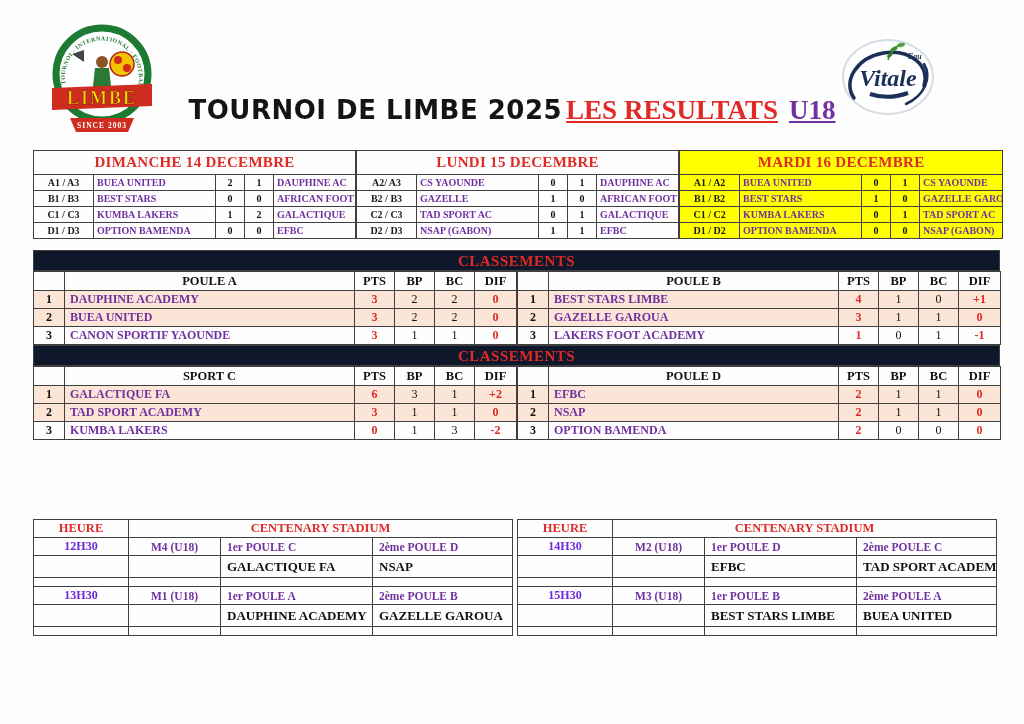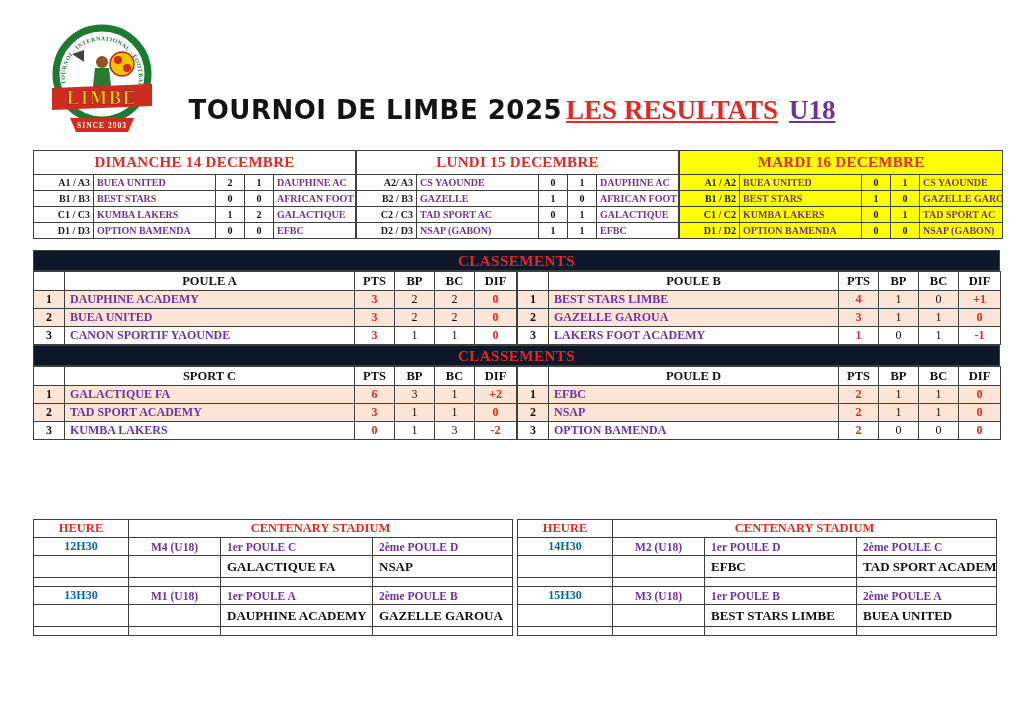--- a/index.html
+++ b/index.html
@@ -16,21 +16,21 @@
   .t-main { font-family:"DejaVu Sans","Liberation Sans",sans-serif; font-weight:800; font-size:26px; color:#141414; letter-spacing:.5px; }
   .t-res  { font-weight:700; font-size:27px; color:#e02a26; text-decoration:underline; }
   .t-cat  { font-weight:700; font-size:27px; color:#7030a0; text-decoration:underline; margin-left:7px; }
 
   
   .days { position:absolute; top:150px; left:33px; width:967px; display:flex; }
   table.day { border-collapse:collapse; table-layout:fixed; width:322px; }
   table.day th, table.day td { border:1px solid #3f3f3f; overflow:hidden; white-space:nowrap; }
   table.day th { height:24px; font-size:15px; font-weight:700; color:#e02a26; text-align:center; letter-spacing:.3px; }
   table.day td { height:16px; font-size:10px; padding:0 3px; }
-  td.code { font-weight:700; color:#1a1a1a; text-align:right; }
+  td.code { font-weight:700; color:#1a1a1a; text-align:center; }
   td.team { font-weight:700; color:#7030a0; }
   td.score { font-weight:700; color:#111; text-align:center; padding:0; }
   table.day.hl { background:#ffff00; }
 
   
   .cls { position:absolute; top:250px; left:33px; width:967px; }
   .cls-banner { height:21px; background:#0f172a; border:1px solid #3f3f3f; text-align:center;
     color:#e02a26; font-weight:700; font-size:15px; line-height:20px; letter-spacing:.5px; }
   .cls-row { display:flex; }
   table.cls-table { border-collapse:collapse; table-layout:fixed; width:483.5px; }
@@ -45,21 +45,21 @@
 
   
   .qf-banner { position:absolute; top:473px; left:33px; width:967px; height:31px; background:#ffff00;
     display:flex; align-items:center; justify-content:center; }
   .qf-banner span { font-family:"DejaVu Sans","Liberation Sans",sans-serif; font-weight:800; font-size:23px;
     color:#0d7ec0; letter-spacing:1px; transform:scaleY(1.12); }
   .qf { position:absolute; top:519px; left:33px; width:967px; display:flex; gap:4px; }
   table.qf-table { border-collapse:collapse; table-layout:fixed; width:479px; }
   table.qf-table th, table.qf-table td { border:1px solid #3f3f3f; overflow:hidden; white-space:nowrap; }
   table.qf-table th { height:18px; font-size:12.5px; font-weight:700; color:#e02a26; text-align:center; }
-  td.qtime { height:18px; font-size:12px; font-weight:700; color:#0369a1; text-align:center; }
+  td.qtime { height:18px; font-size:12px; font-weight:700; color:#6d28d9; text-align:center; }
   td.qcode { height:18px; font-size:11.5px; font-weight:700; color:#7030a0; text-align:center; }
   td.slot  { height:18px; font-size:11.5px; font-weight:700; color:#7030a0; padding-left:6px; }
   td.qteam { height:22px; font-size:13px; font-weight:700; color:#111; padding-left:6px; }
   td.qempty { height:22px; }
   tr.spacer td { height:9px; }
 
   svg text { font-family:"Liberation Serif",serif; }
 </style>
 </head>
 <body>
@@ -86,20 +86,34 @@
       <text x="52" y="104" text-anchor="middle" font-size="7.5" font-weight="bold" fill="#ffffff" letter-spacing="1">SINCE 2003</text>
     </svg>
   </div>
 
   <div class="title-row">
     <span class="t-main">TOURNOI DE LIMBE 2025</span>
     <span class="t-res">LES RESULTATS</span>
     <span class="t-cat">U18</span>
   </div>
 
+  <div class="logo-vitale">
+    <svg viewBox="0 0 96 86" width="96" height="86">
+      <ellipse cx="48" cy="43" rx="45" ry="37" fill="#ffffff" stroke="#d6dce4" stroke-width="2"></ellipse>
+      <path d="M 14,64 A 38,29 -12 1 1 84,52" fill="none" stroke="#1c2f56" stroke-width="3.5" stroke-linecap="round"></path>
+      <path d="M 84,30 A 38,29 -12 0 1 66,70" fill="none" stroke="#1c2f56" stroke-width="2.5" stroke-linecap="round"></path>
+      <path d="M48,26 C50,18 54,14 60,10" fill="none" stroke="#3a8f2f" stroke-width="1.5"></path>
+      <ellipse cx="54" cy="15" rx="4" ry="2" fill="#3a8f2f" transform="rotate(-30 54 15)"></ellipse>
+      <ellipse cx="61" cy="11" rx="4" ry="2" fill="#4ca33c" transform="rotate(-15 61 11)"></ellipse>
+      <ellipse cx="50" cy="21" rx="3.5" ry="1.8" fill="#2e7d28" transform="rotate(-45 50 21)"></ellipse>
+      <text x="68" y="25" font-size="8" font-style="italic" font-weight="bold" fill="#1c2f56">Eau</text>
+      <text x="48" y="52" text-anchor="middle" font-size="24" font-style="italic" font-weight="bold" fill="#1c2f56">Vitale</text>
+      <path d="M30,60 Q48,66 68,59" fill="none" stroke="#1c2f56" stroke-width="4"></path>
+    </svg>
+  </div>
 
   <div class="days">
 
     <table class="day">
       <colgroup>
           <col style="width:60px">
           <col style="width:122px">
           <col style="width:29px">
           <col style="width:29px">
           <col style="width:82px">

